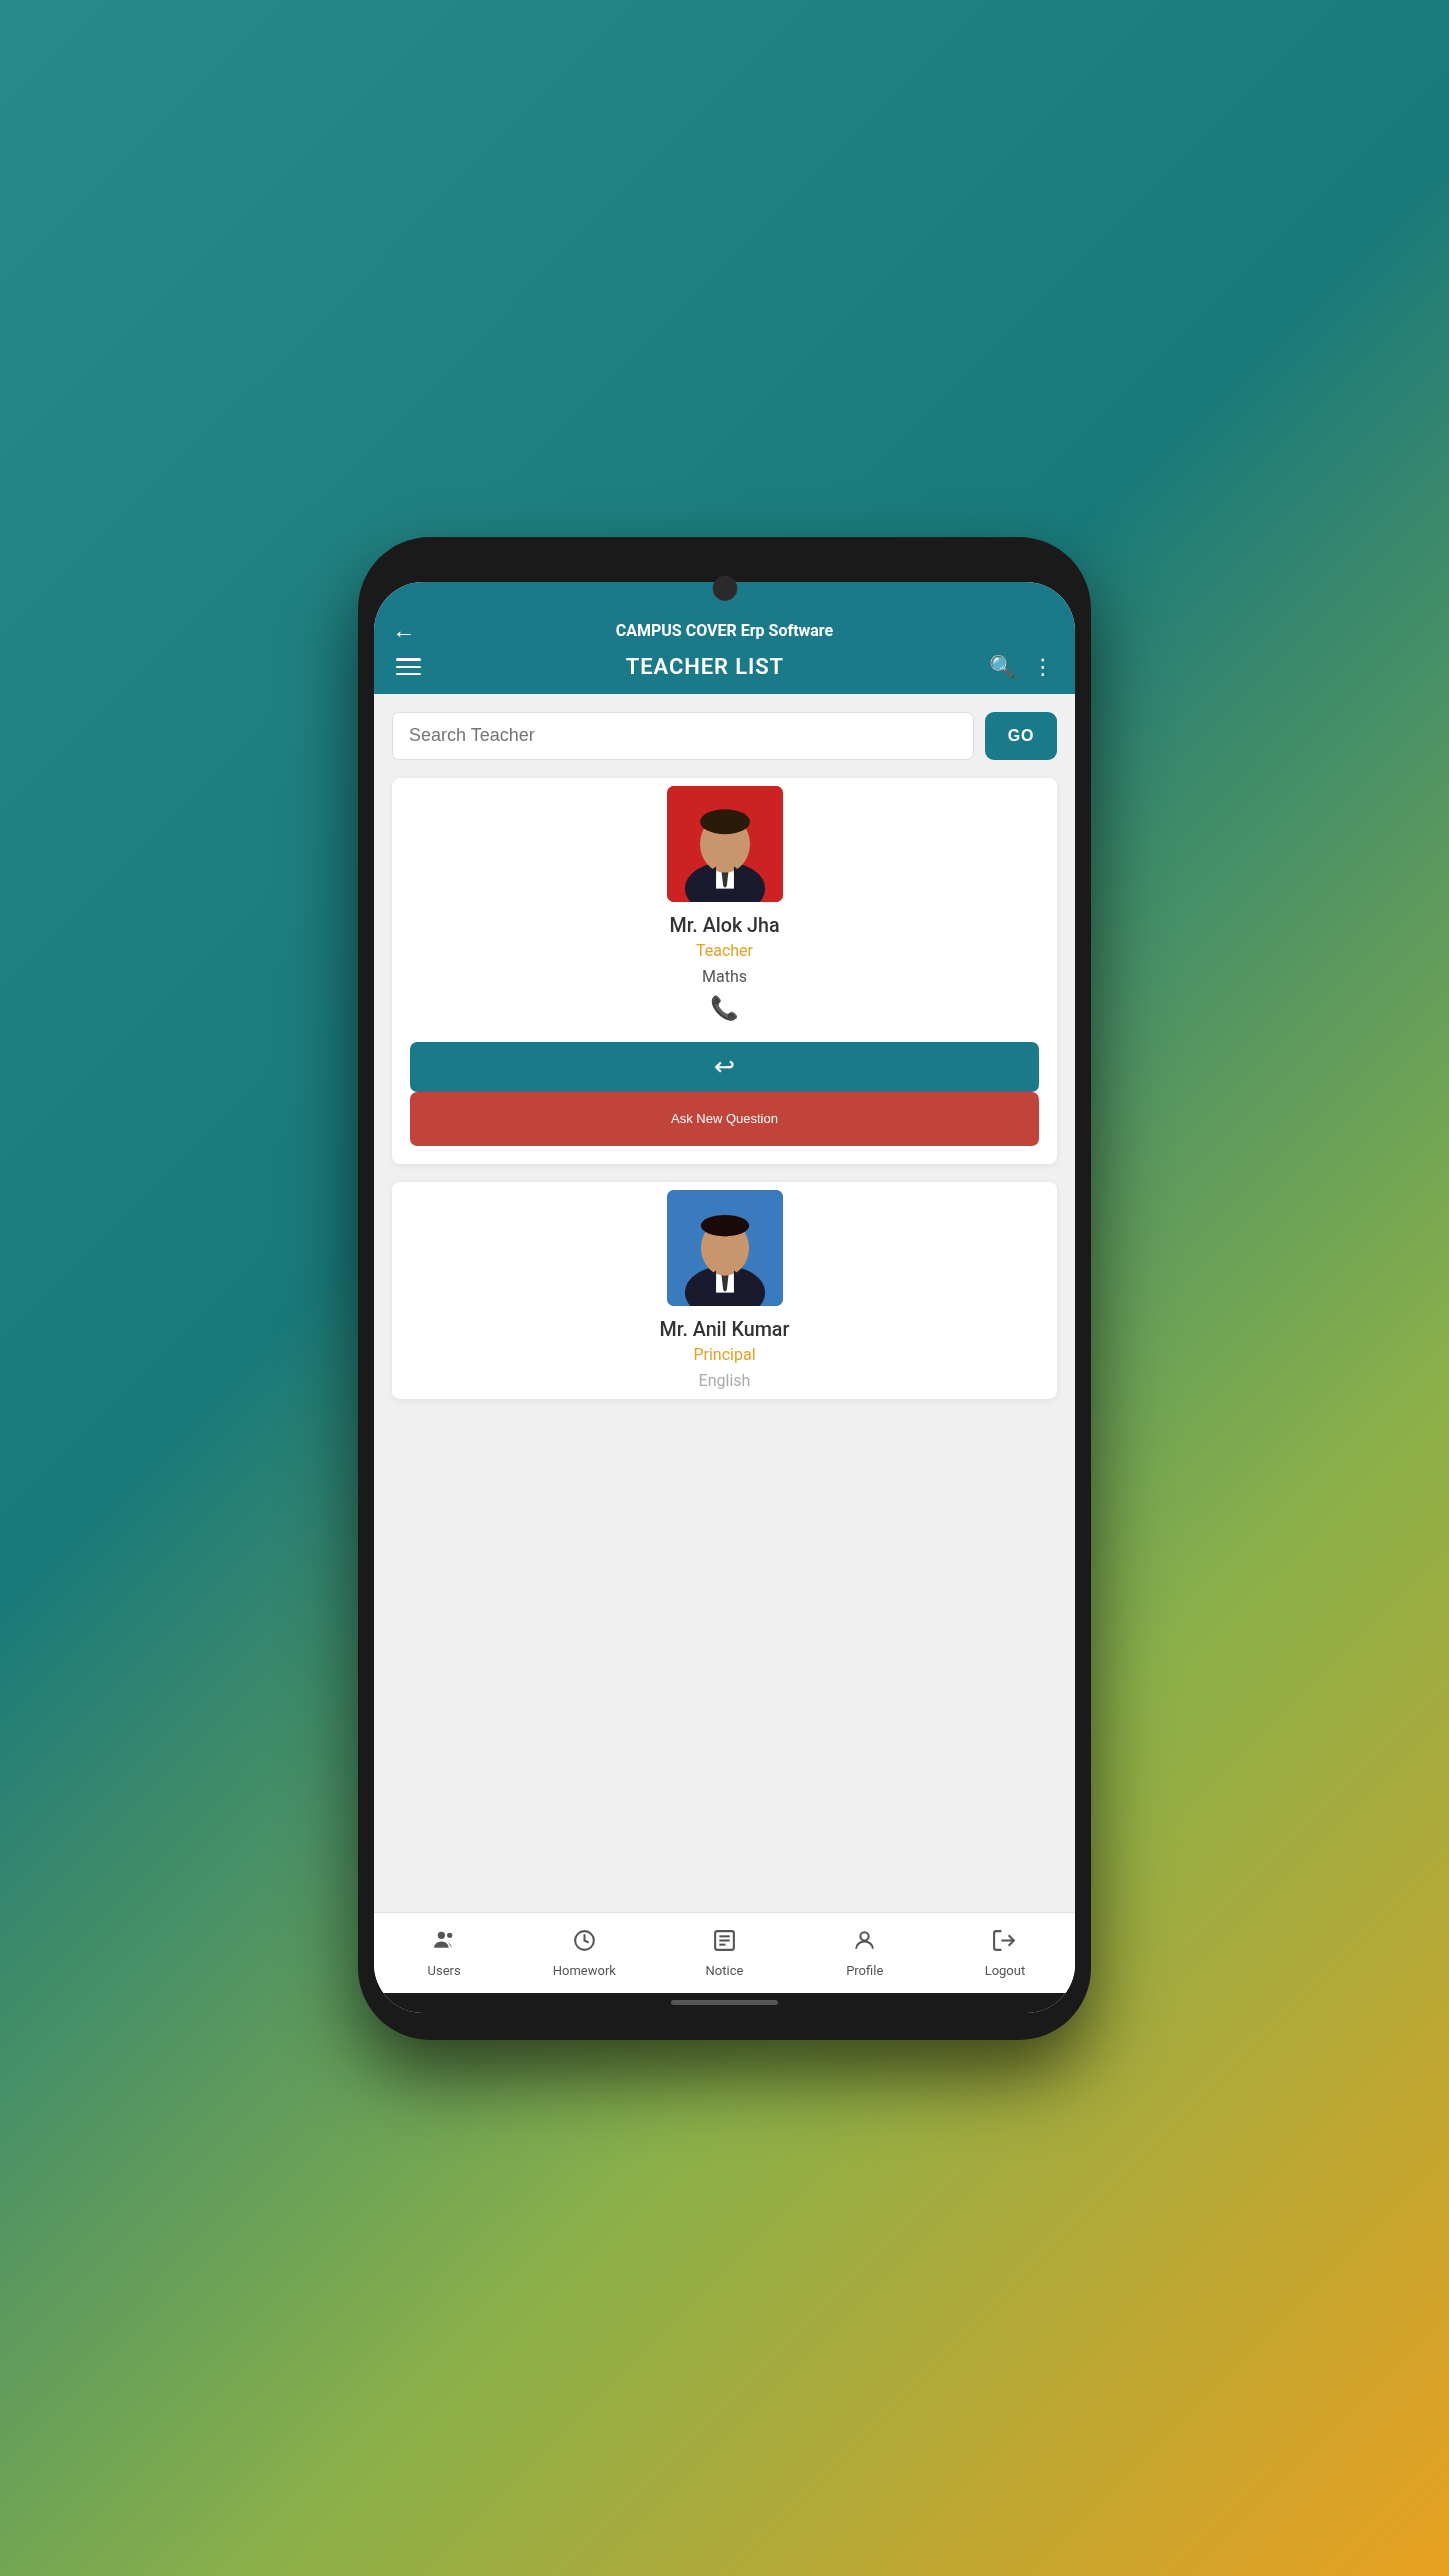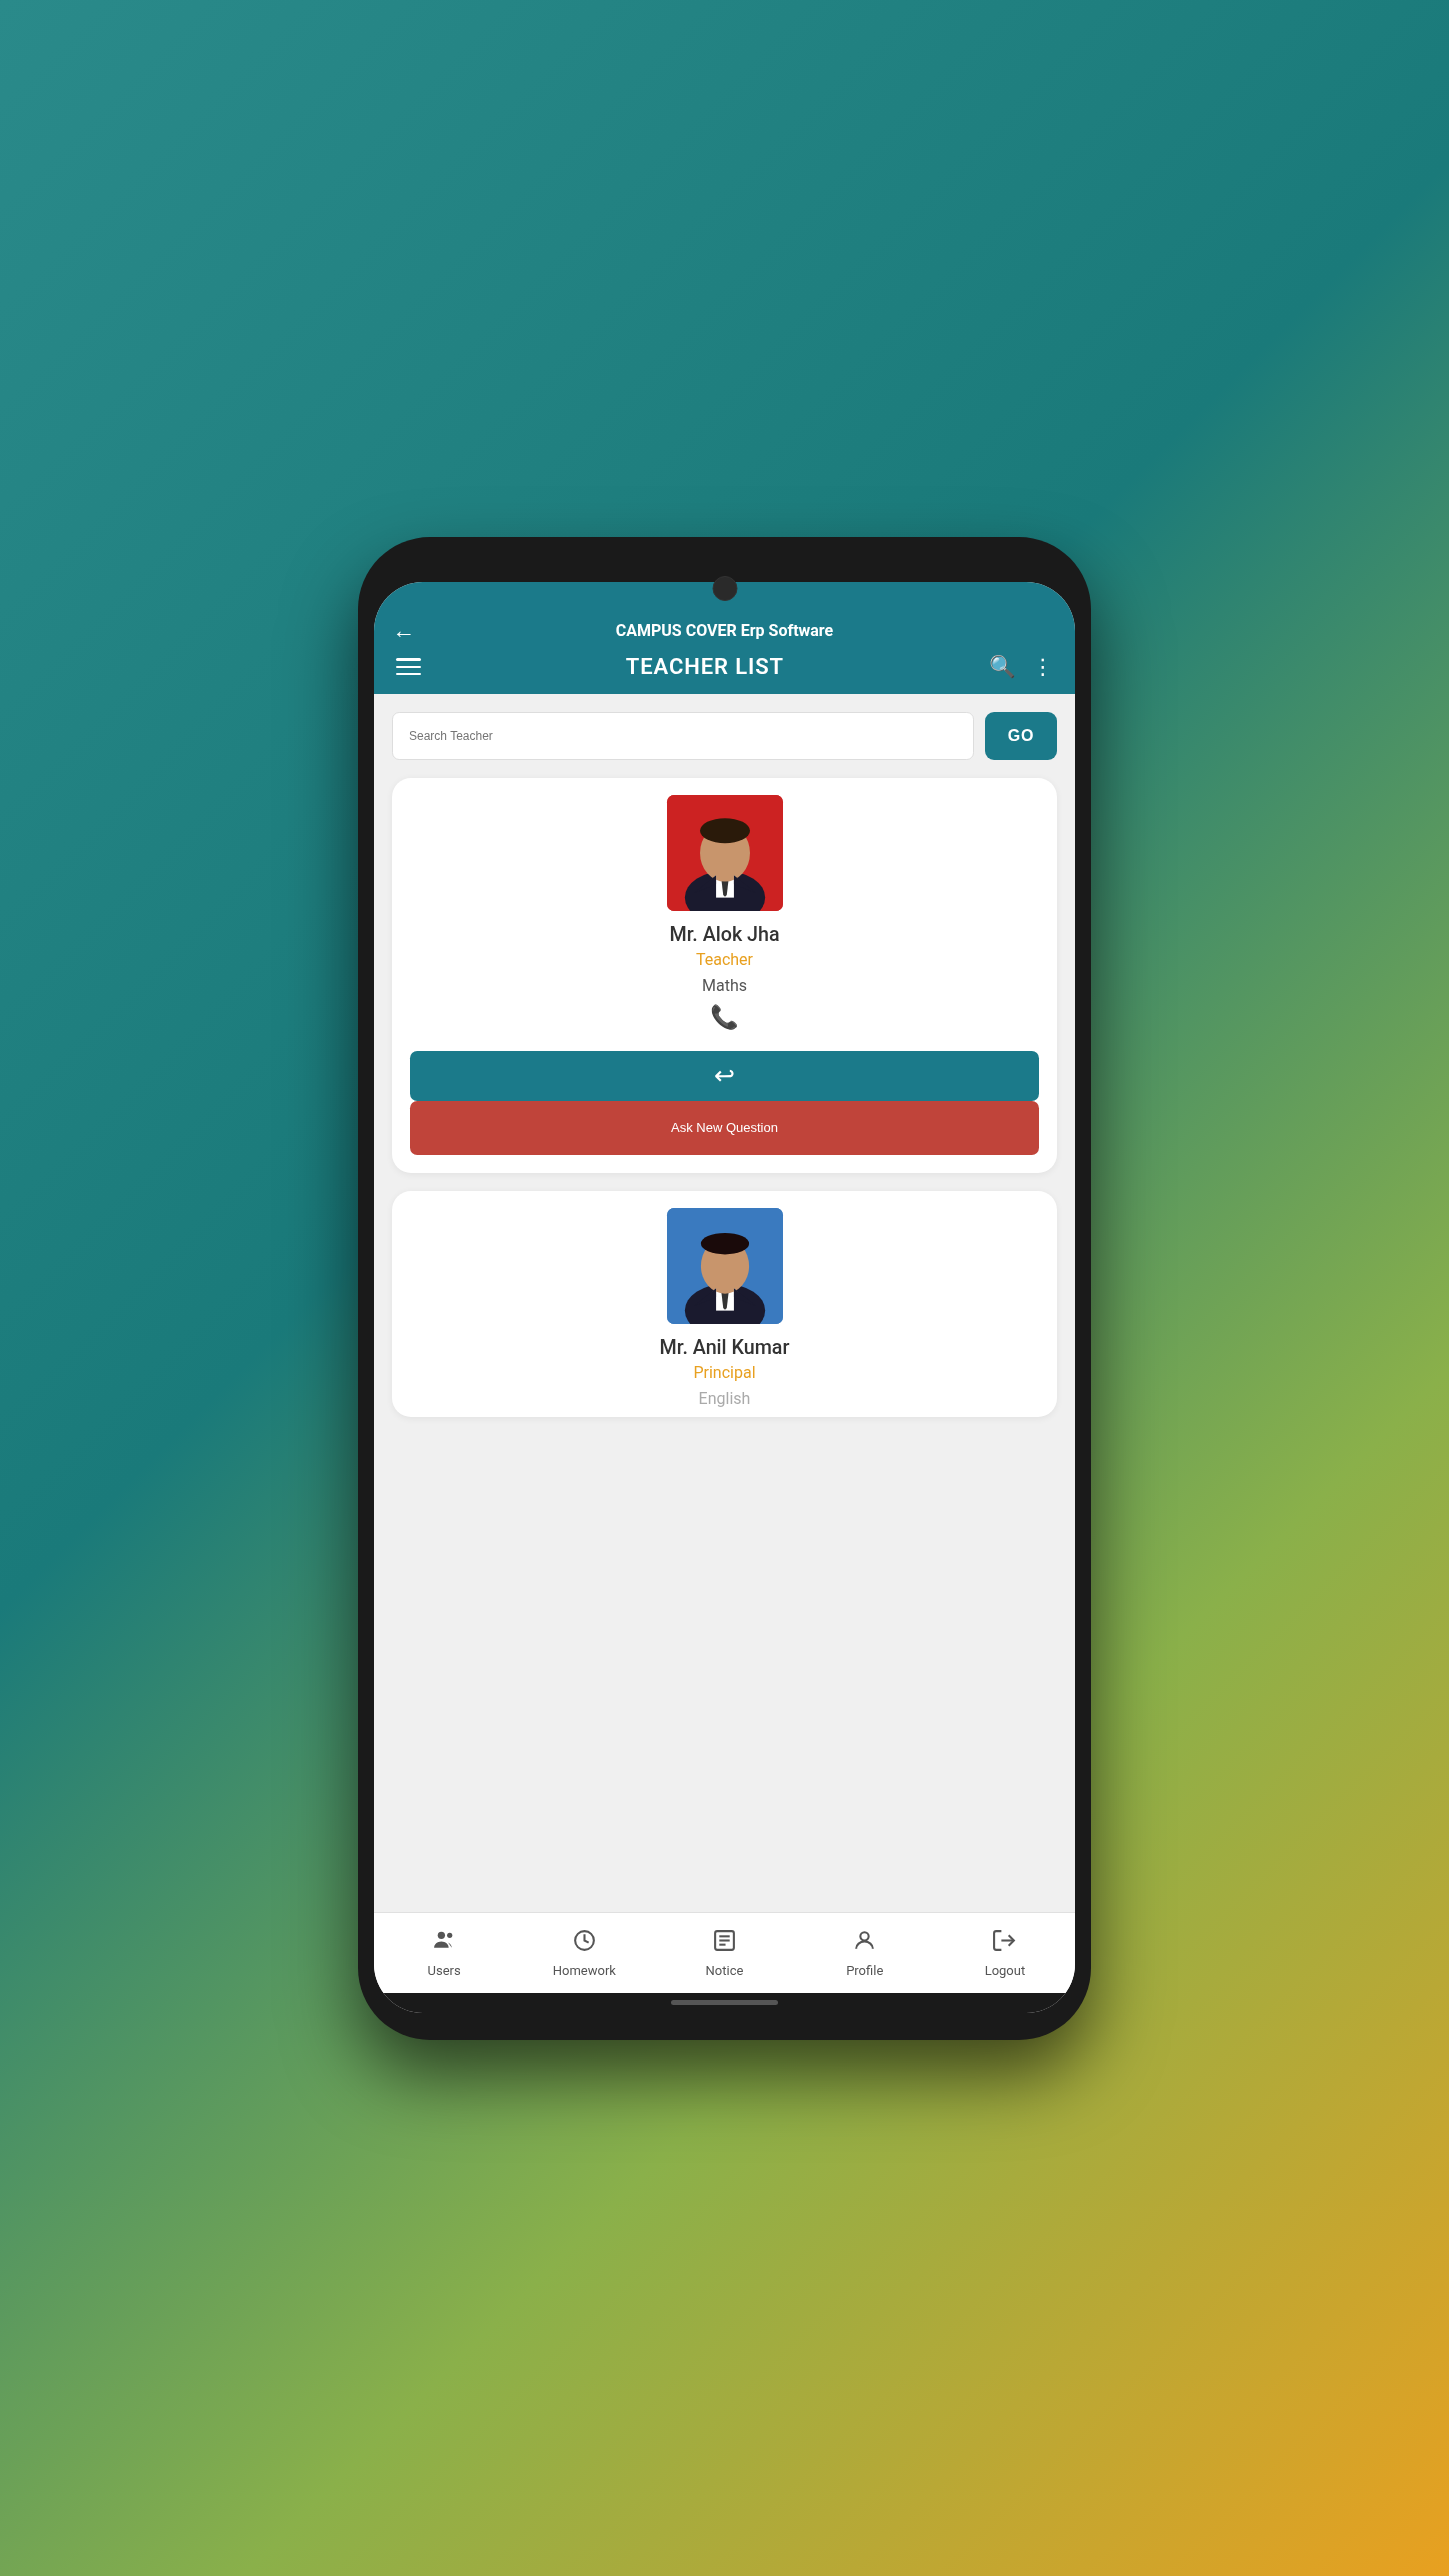--- a/index.html
+++ b/index.html
@@ -142,21 +142,21 @@
       margin-bottom: 18px;
       align-items: center;
     }
 
     .search-input {
       flex: 1;
       height: 48px;
       border: 1.3px solid #ddd;
       border-radius: 7.2px;
       background: white;
-      font-size: 12px;
+      font-size: 18px;
       color: #aaa;
       padding: 0 16px;
       outline: none;
     }
 
     .go-btn {
       width: 72px;
       height: 48px;
       background: #1b7a8a;
       color: white;
@@ -164,22 +164,22 @@
       font-weight: bold;
       border: none;
       border-radius: 9px;
       cursor: pointer;
       letter-spacing: 0.9px;
     }
 
     
     .teacher-card {
       background: white;
-      border-radius: 19px;
-      padding: 17px 18px 0;
+      border-radius: 8px;
+      padding: 8px 18px 0;
       margin-bottom: 18px;
       display: flex;
       flex-direction: column;
       align-items: center;
       box-shadow: 0 1.8px 7.2px rgba(0,0,0,0.06);
     }
 
     
     .avatar-teacher1 {
       width: 116px;

